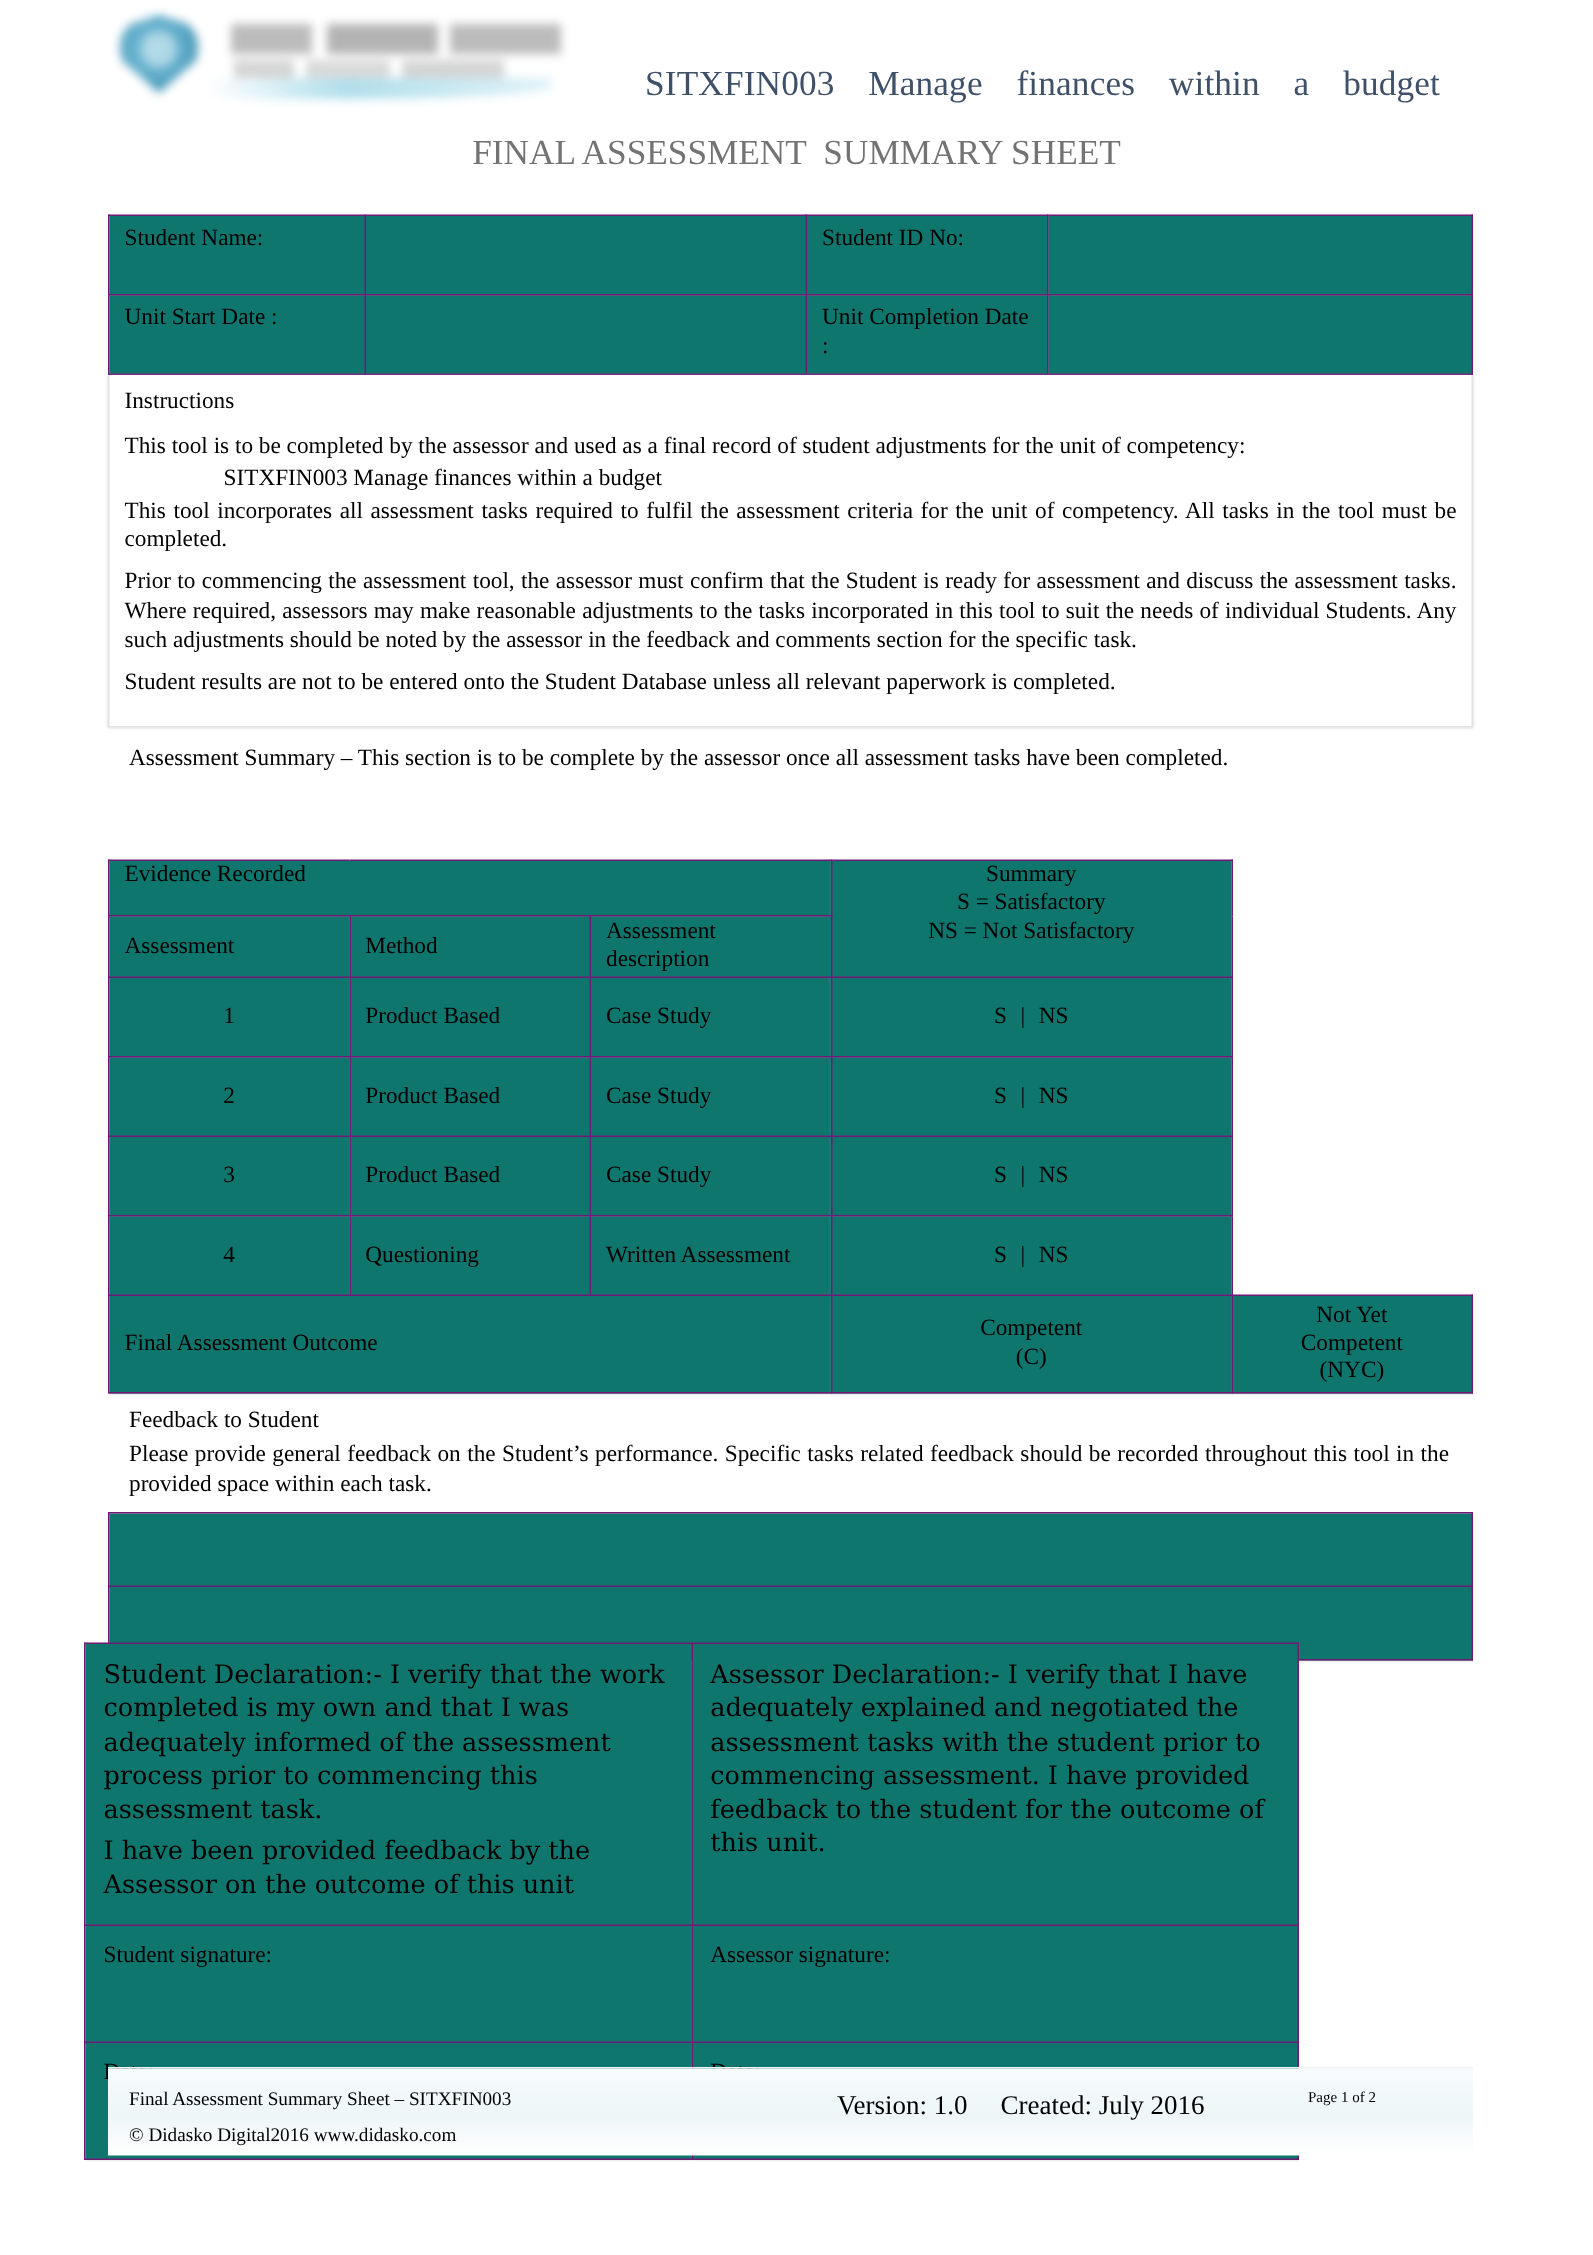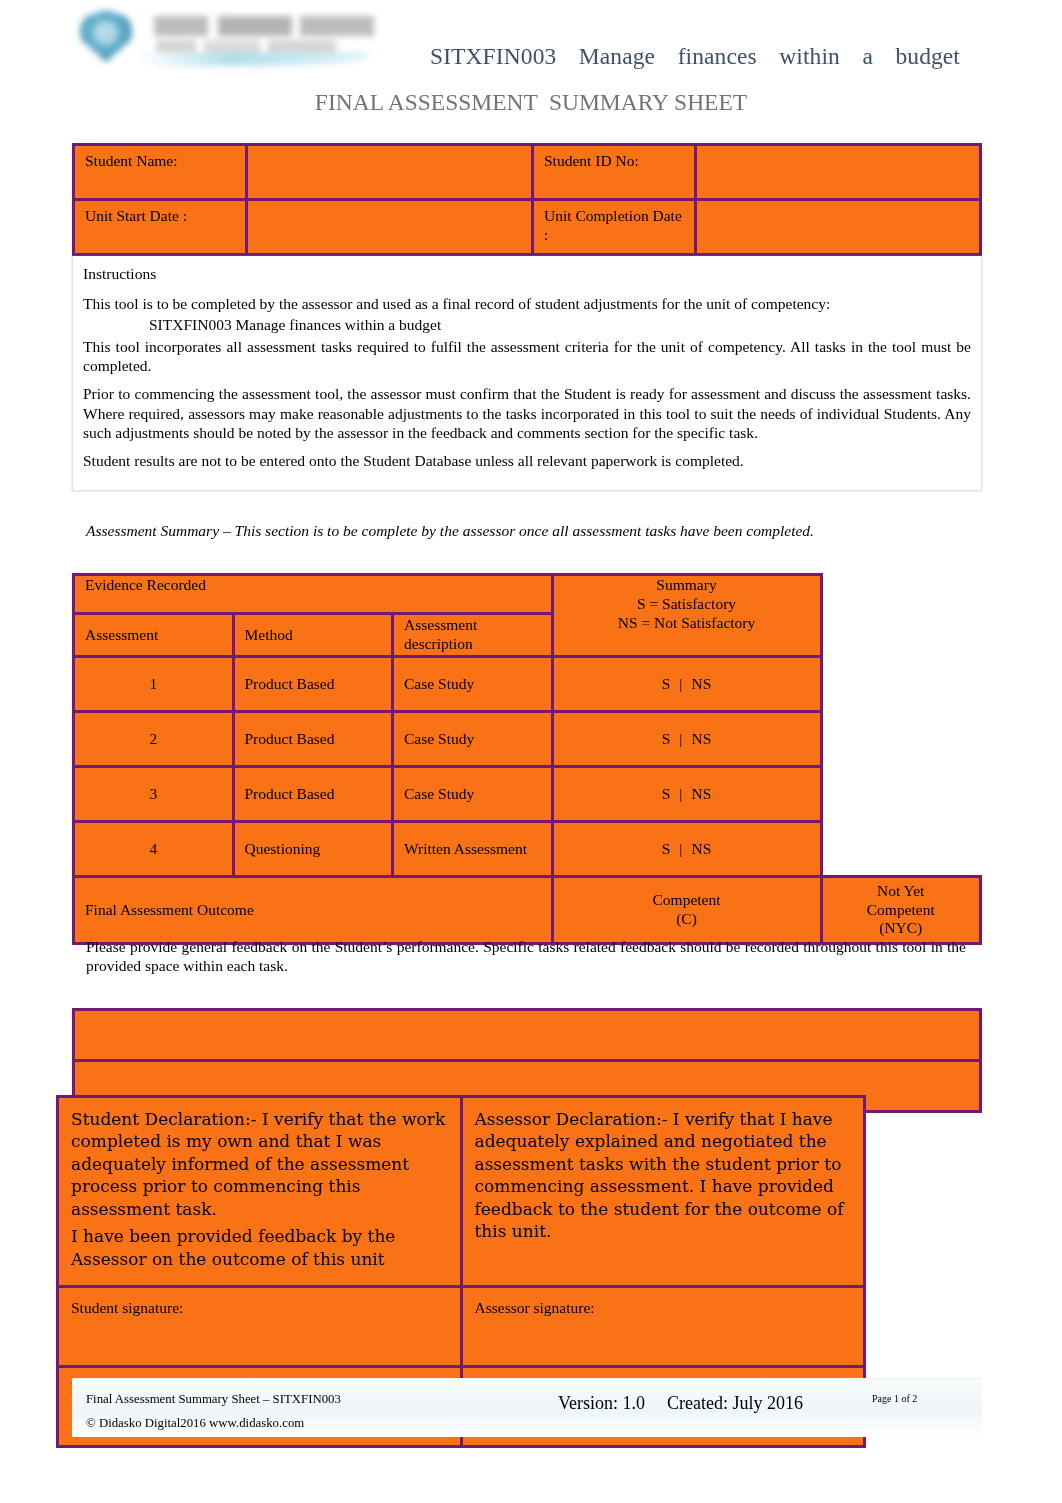--- a/index.html
+++ b/index.html
@@ -114,22 +114,22 @@
     font-size: 23.5px;
     color: #737373;
   }
   .sheet-title .gap { display:inline-block; width: 11px; }
   .tbl {
     border-collapse: collapse;
     width: 100%;
     table-layout: fixed;
   }
   .tbl td {
-    border: 3px solid #701a75;
-    background: #f97316;
+    border: 1px solid #701a75;
+    background: #0f766e;
     vertical-align: top;
     padding: 6px 10px;
     font-size: 15.5px;
     line-height: 1.22;
     box-shadow: 0 0 1.5px rgba(160,160,160,.5);
   }
 
   
   .block-top {
     position: absolute;
@@ -158,26 +158,25 @@
     text-align: justify;
   }
   .instr p.tight { margin-bottom: 2px; }
   .instr .indent { display: inline-block; width: 66px; }
   .instr .hd { margin-bottom: 10px; }
 
   
   .summary-note {
     position: absolute;
     left: 86px;
-    top: 521px;
+    top: 496px;
     width: 880px;
     font-size: 15.5px;
     line-height: 1.25;
     text-align: justify;
-    font-style: italic;
   }
 
   
   .evidence-wrap {
     position: absolute;
     left: 72px;
     top: 573px;
     width: 910px;
   }
   .ev-tbl td {
@@ -381,20 +380,21 @@
           <div>Not  Yet</div>
           <div>Competent</div>
           <div>(NYC)</div>
         </td>
       </tr>
     </tbody>
       </table>
   </div>
 
   <div class="feedback-note">
+    <div class="fb-hd">Feedback     to Student</div>
     <div>Please   provide  general   feedback   on the  Student’s   performance.    Specific  tasks  related  feedback   should  be recorded   throughout   this tool in the  provided   space   within each  task.</div>
   </div>
 
   <div class="feedback-box">
     <table class="tbl fb-tbl">
       <tbody>
           <tr>
         <td></td>
       </tr>
       <tr>

